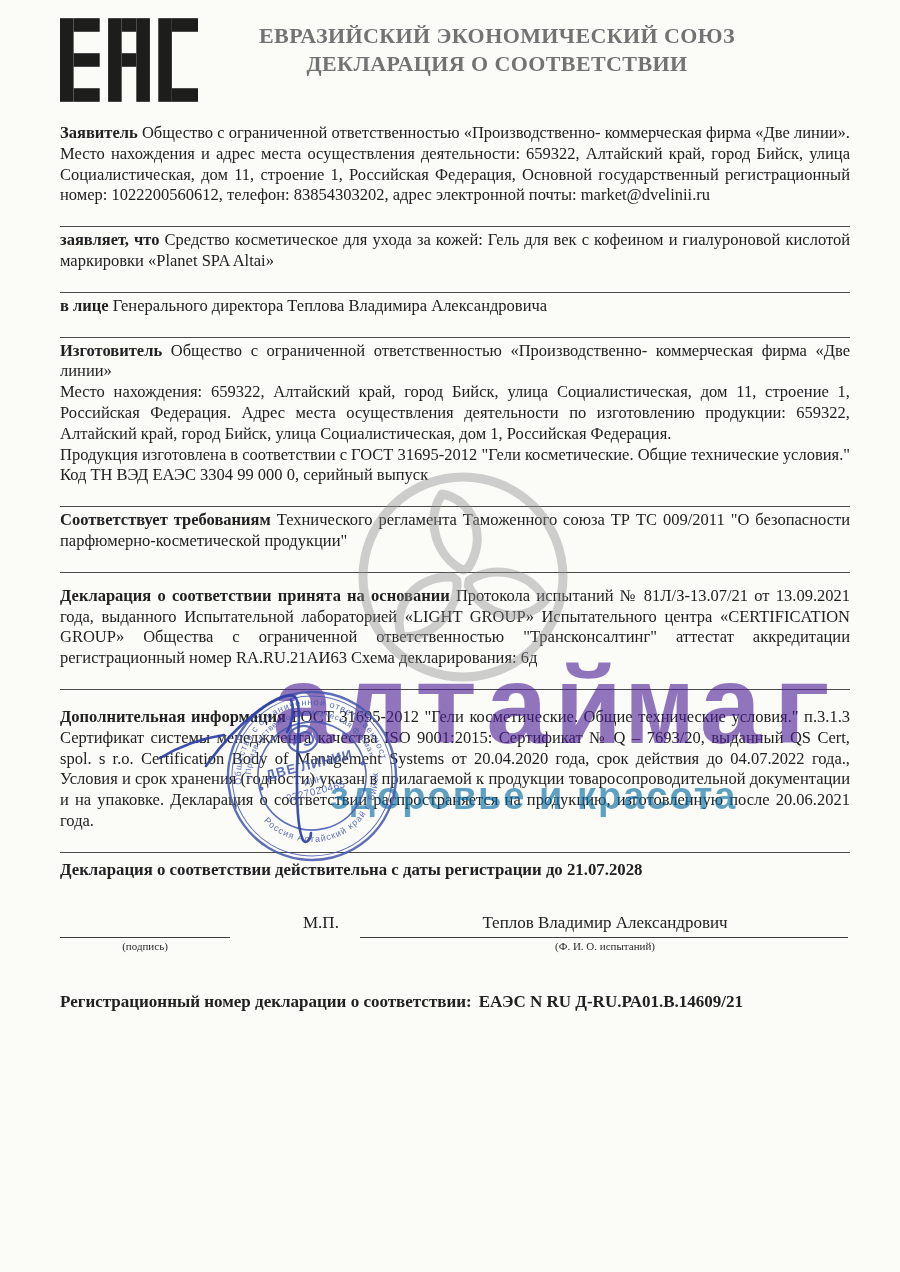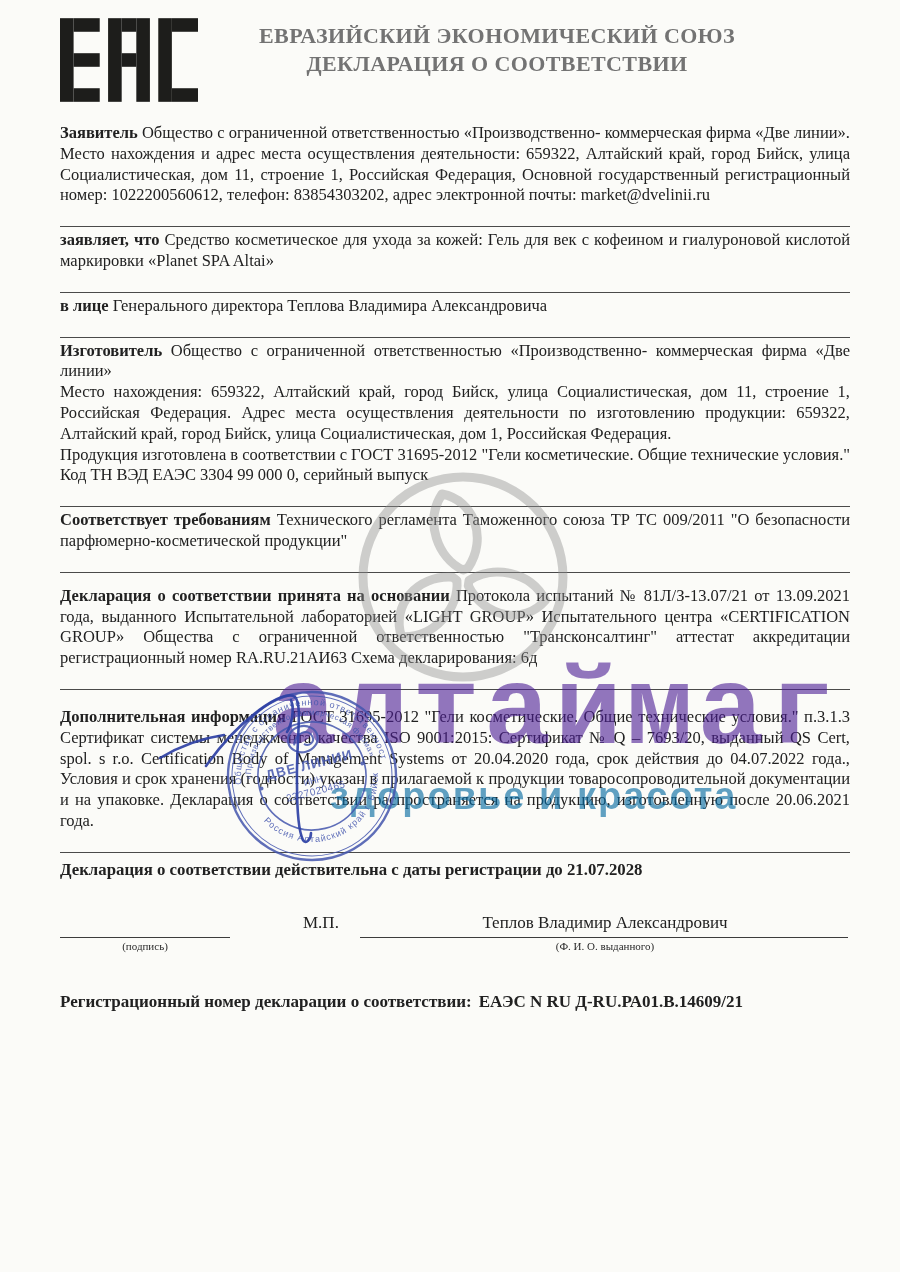--- a/index.html
+++ b/index.html
@@ -164,19 +164,19 @@
     </div>
 
     <p class="validity">Декларация о соответствии действительна с даты регистрации до 21.07.2028</p>
 
     <div class="sigzone">
       <div class="sig-line left"></div>
       <div class="cap left">(подпись)</div>
       <div class="mp">М.П.</div>
       <div class="fio">Теплов Владимир Александрович</div>
       <div class="sig-line right"></div>
-      <div class="cap right">(Ф. И. О. выданного)</div>
+      <div class="cap right">(Ф. И. О. испытаний)</div>
     </div>
 
     <p class="reg num"><span>Регистрационный номер декларации о соответствии:</span><span class="val">ЕАЭС N RU Д-RU.РА01.В.14609/21</span></p>
 
   </div>
 </div>
 
 </body></html>

